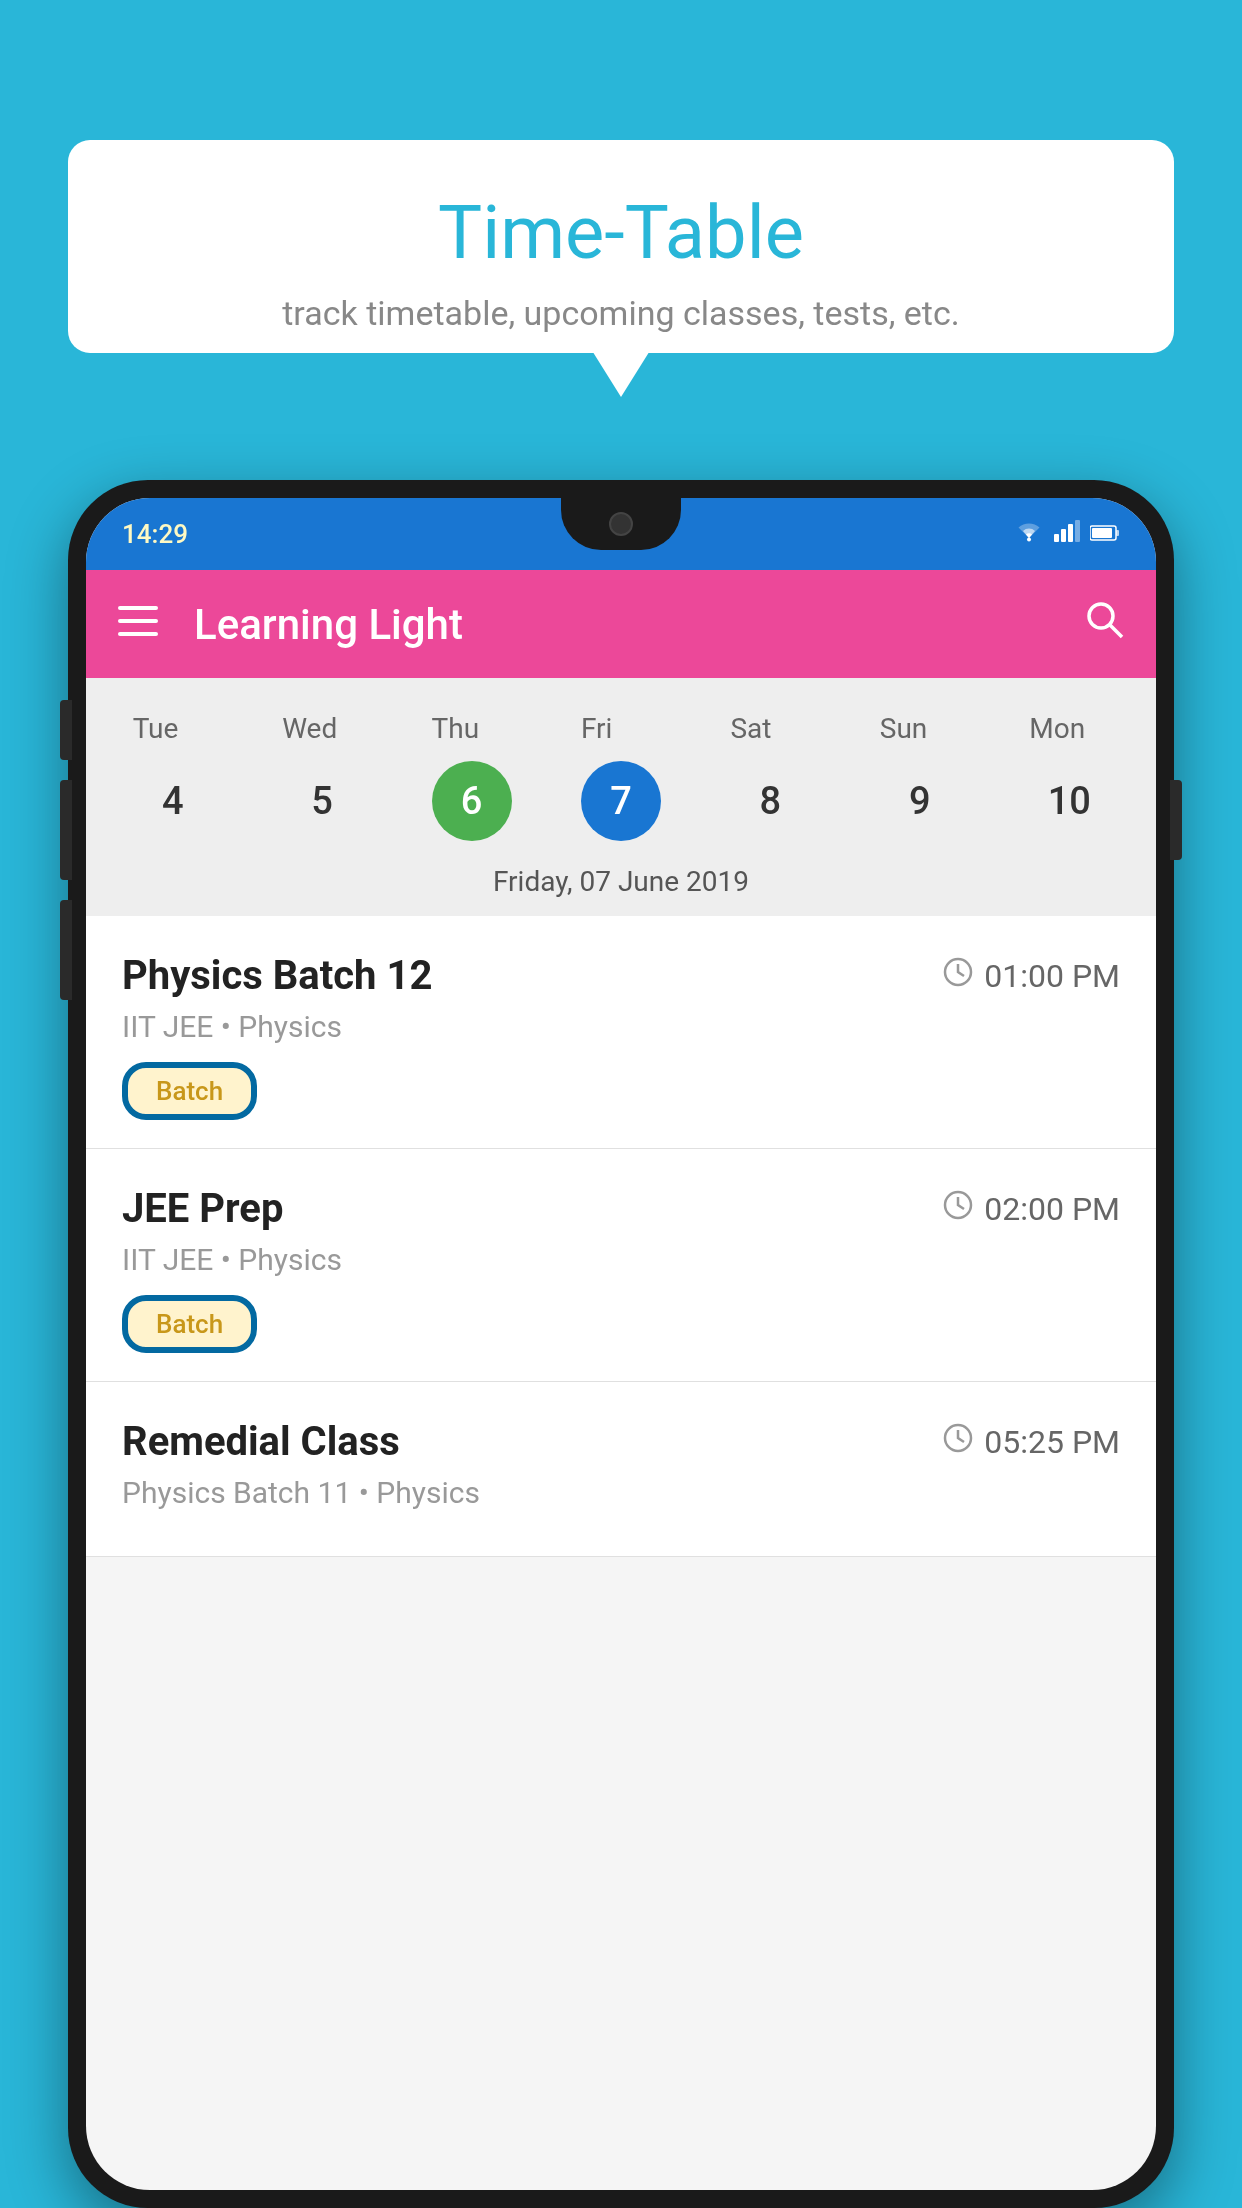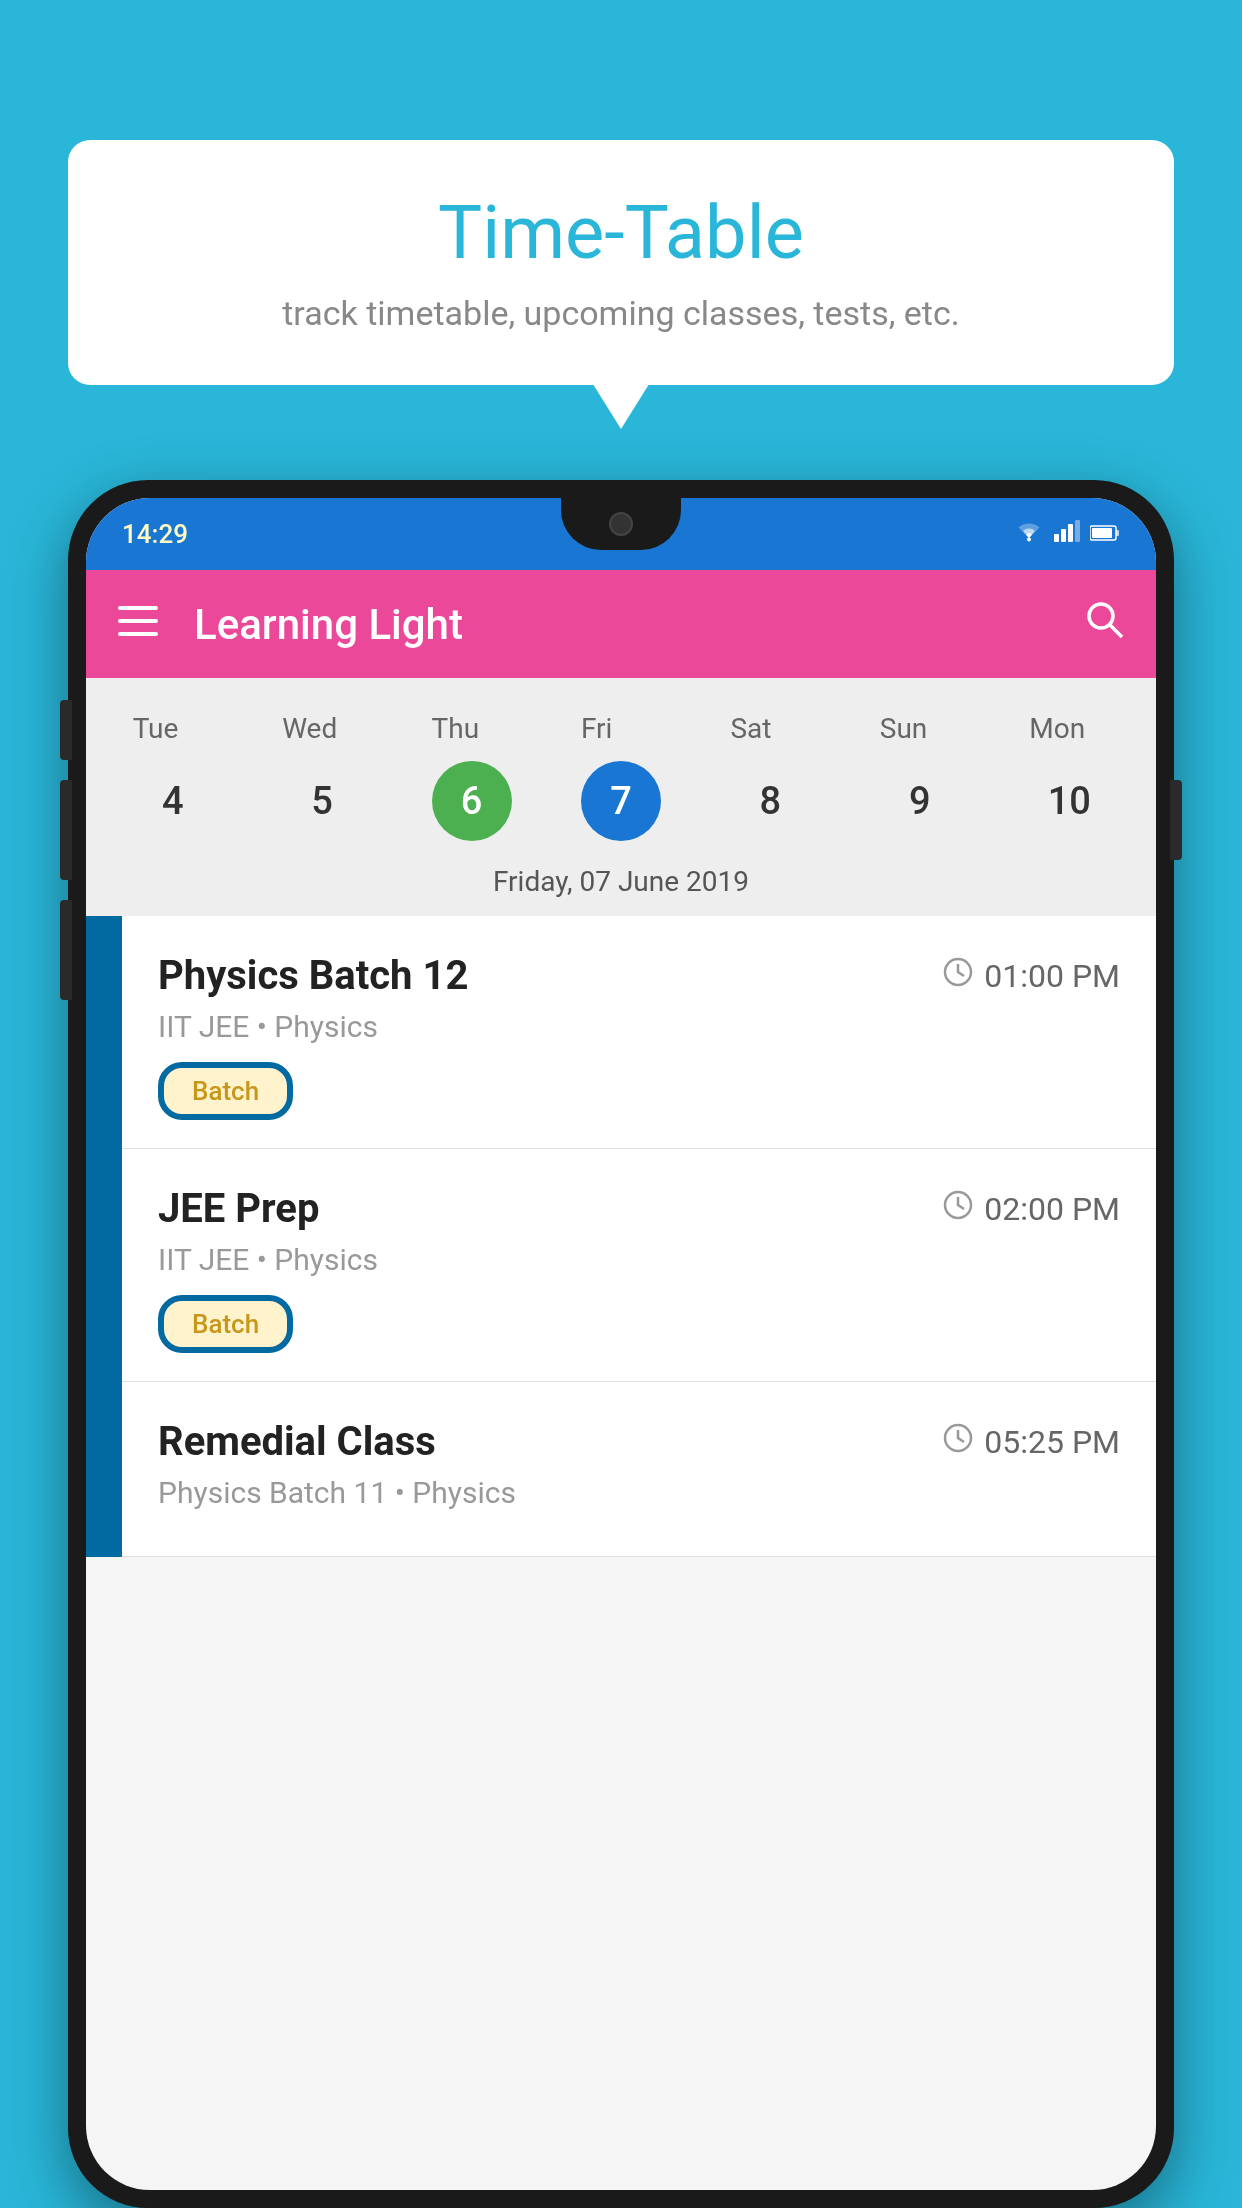--- a/index.html
+++ b/index.html
@@ -18,21 +18,21 @@
     .speech-bubble-container {
       position: absolute;
       top: 140px;
       left: 68px;
       right: 68px;
     }
 
     .speech-bubble {
       background: white;
       border-radius: 22px;
-      padding: 52px 60px 52px 60px;
+      padding: 52px 60px 20px 60px;
       text-align: center;
       position: relative;
     }
 
     .speech-bubble::after {
       content: '';
       position: absolute;
       bottom: -44px;
       left: 50%;
       transform: translateX(-50%);
@@ -215,23 +215,22 @@
     .selected-date-label {
       text-align: center;
       font-size: 28px;
       color: #555;
       padding: 10px 0 18px 0;
       background: #eeeeee;
     }
 
     
     .schedule-list {
-      background: #0369a1;
+      background: #0c4a6e;
       overflow-y: auto;
-      padding-left: 36px;
     }
 
     .schedule-item {
       background: white;
       padding: 36px 36px 28px 36px;
       border-bottom: 1px solid #e0e0e0;
     }
 
     .schedule-item-header {
       display: flex;

